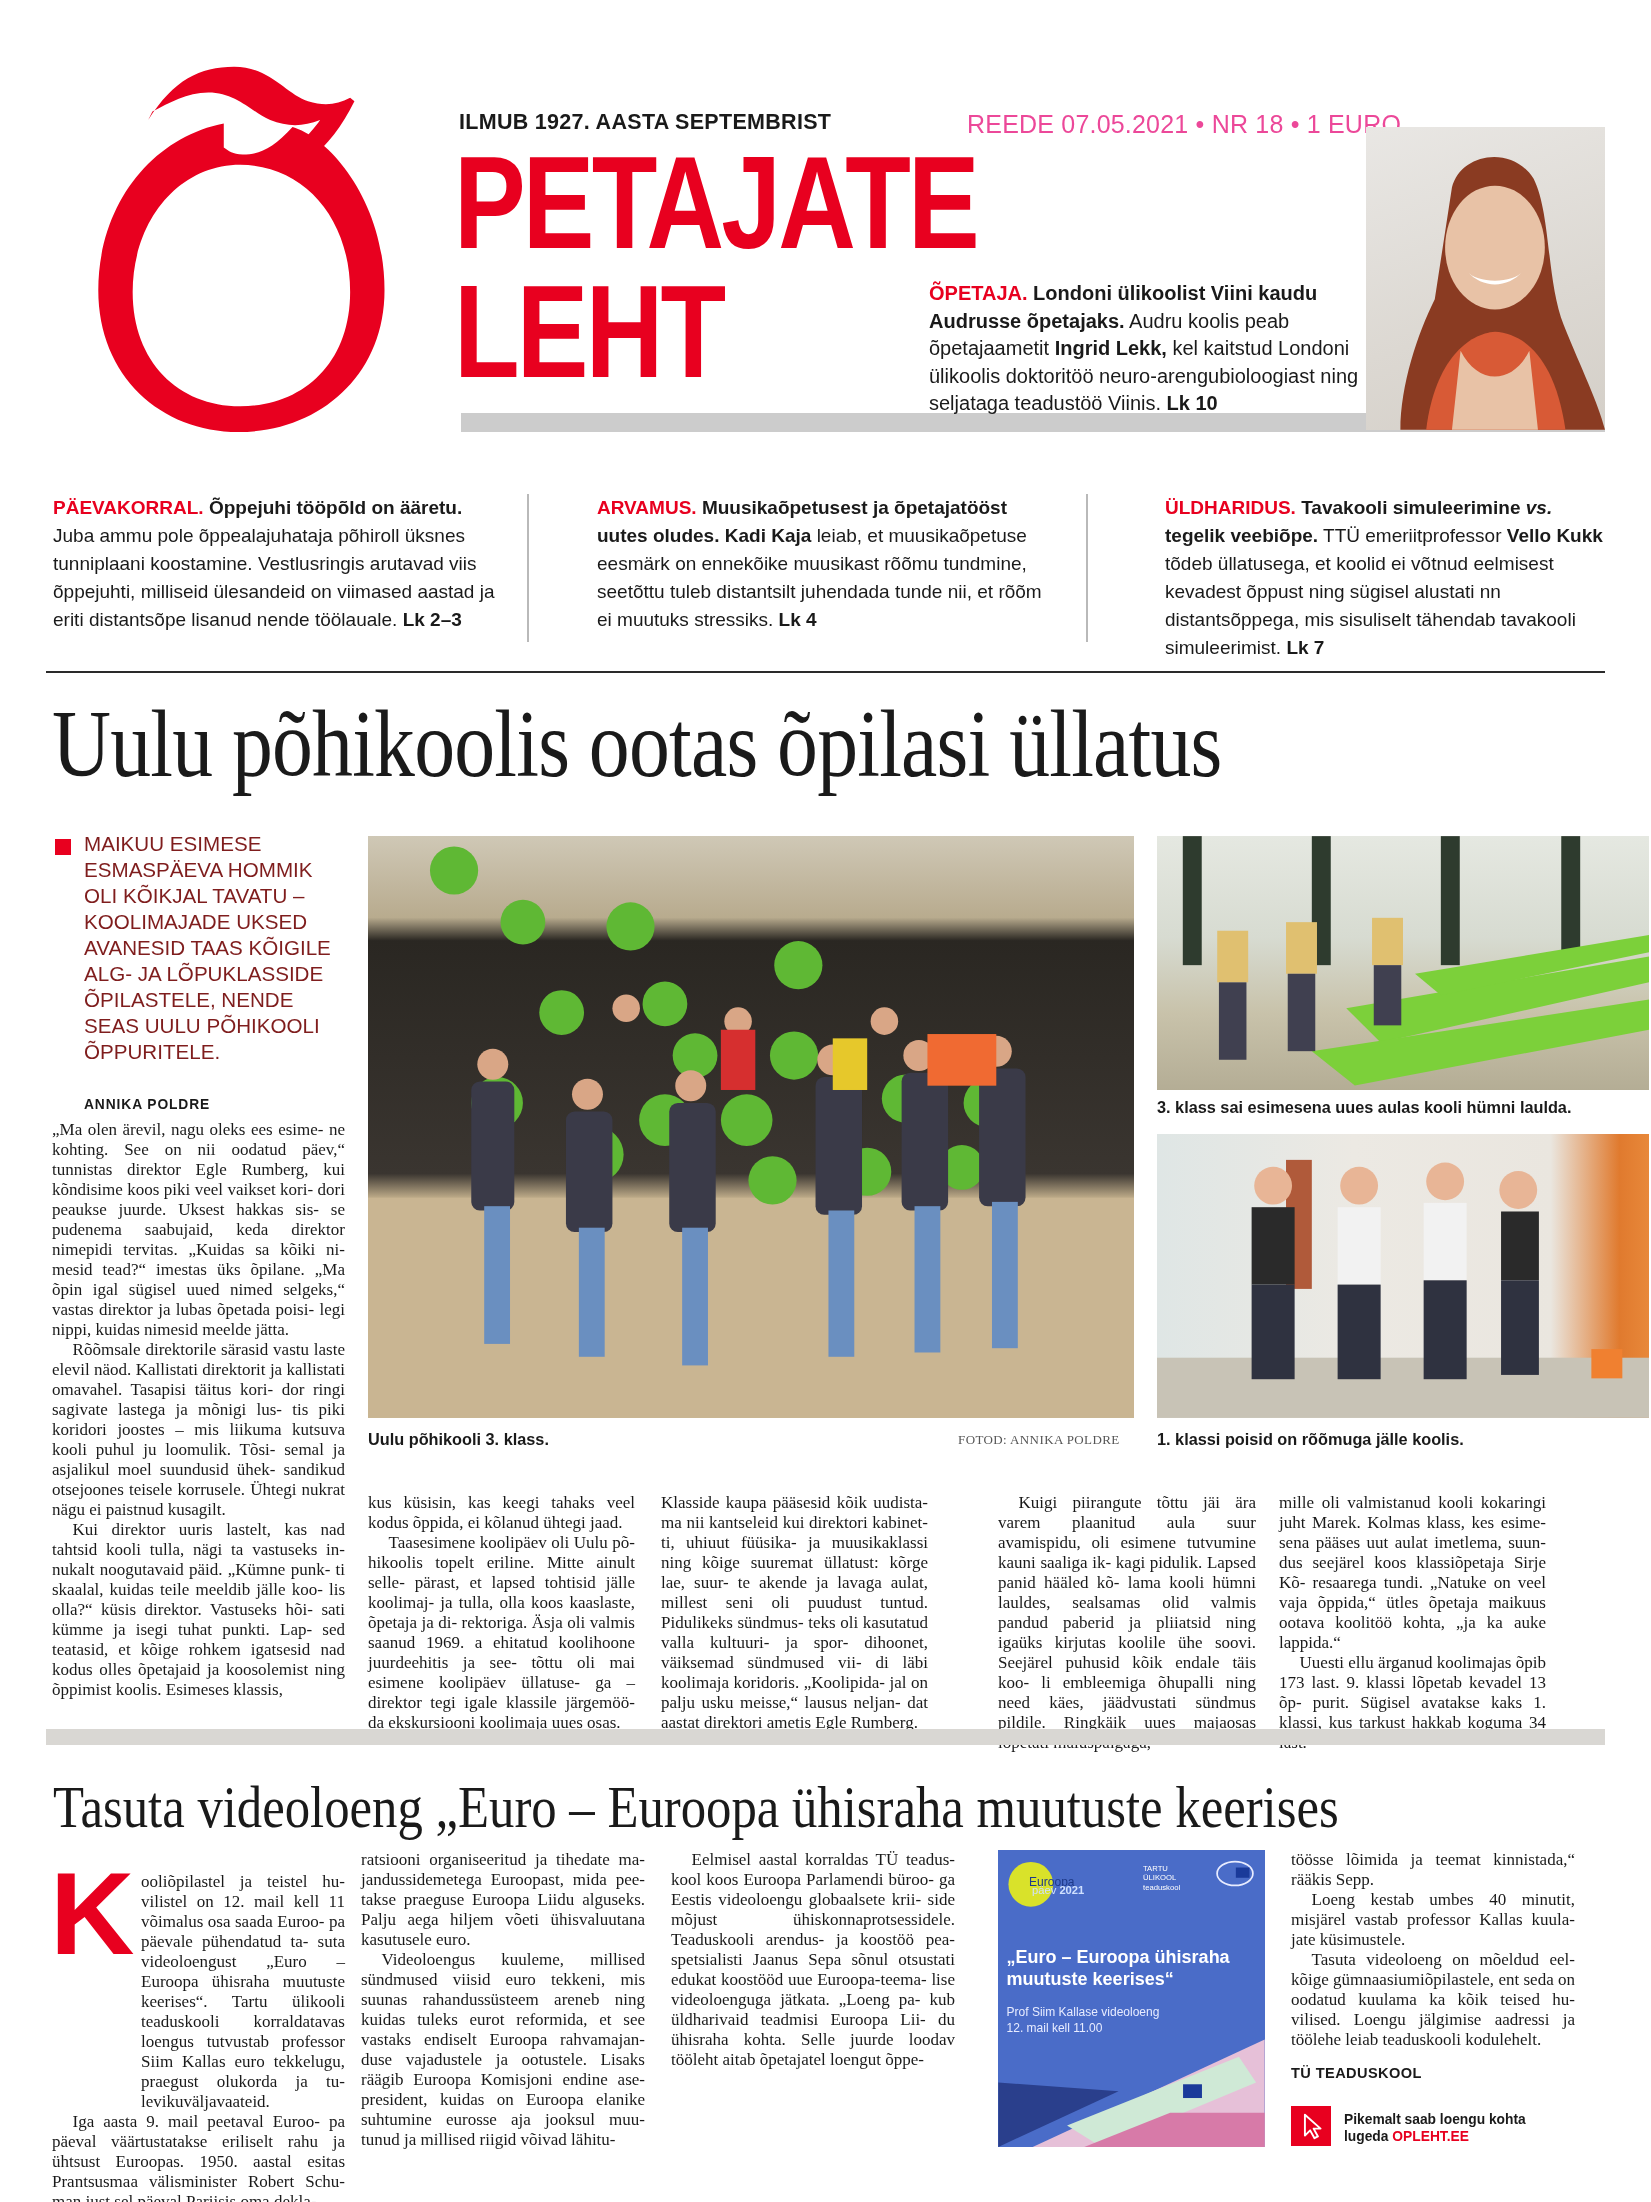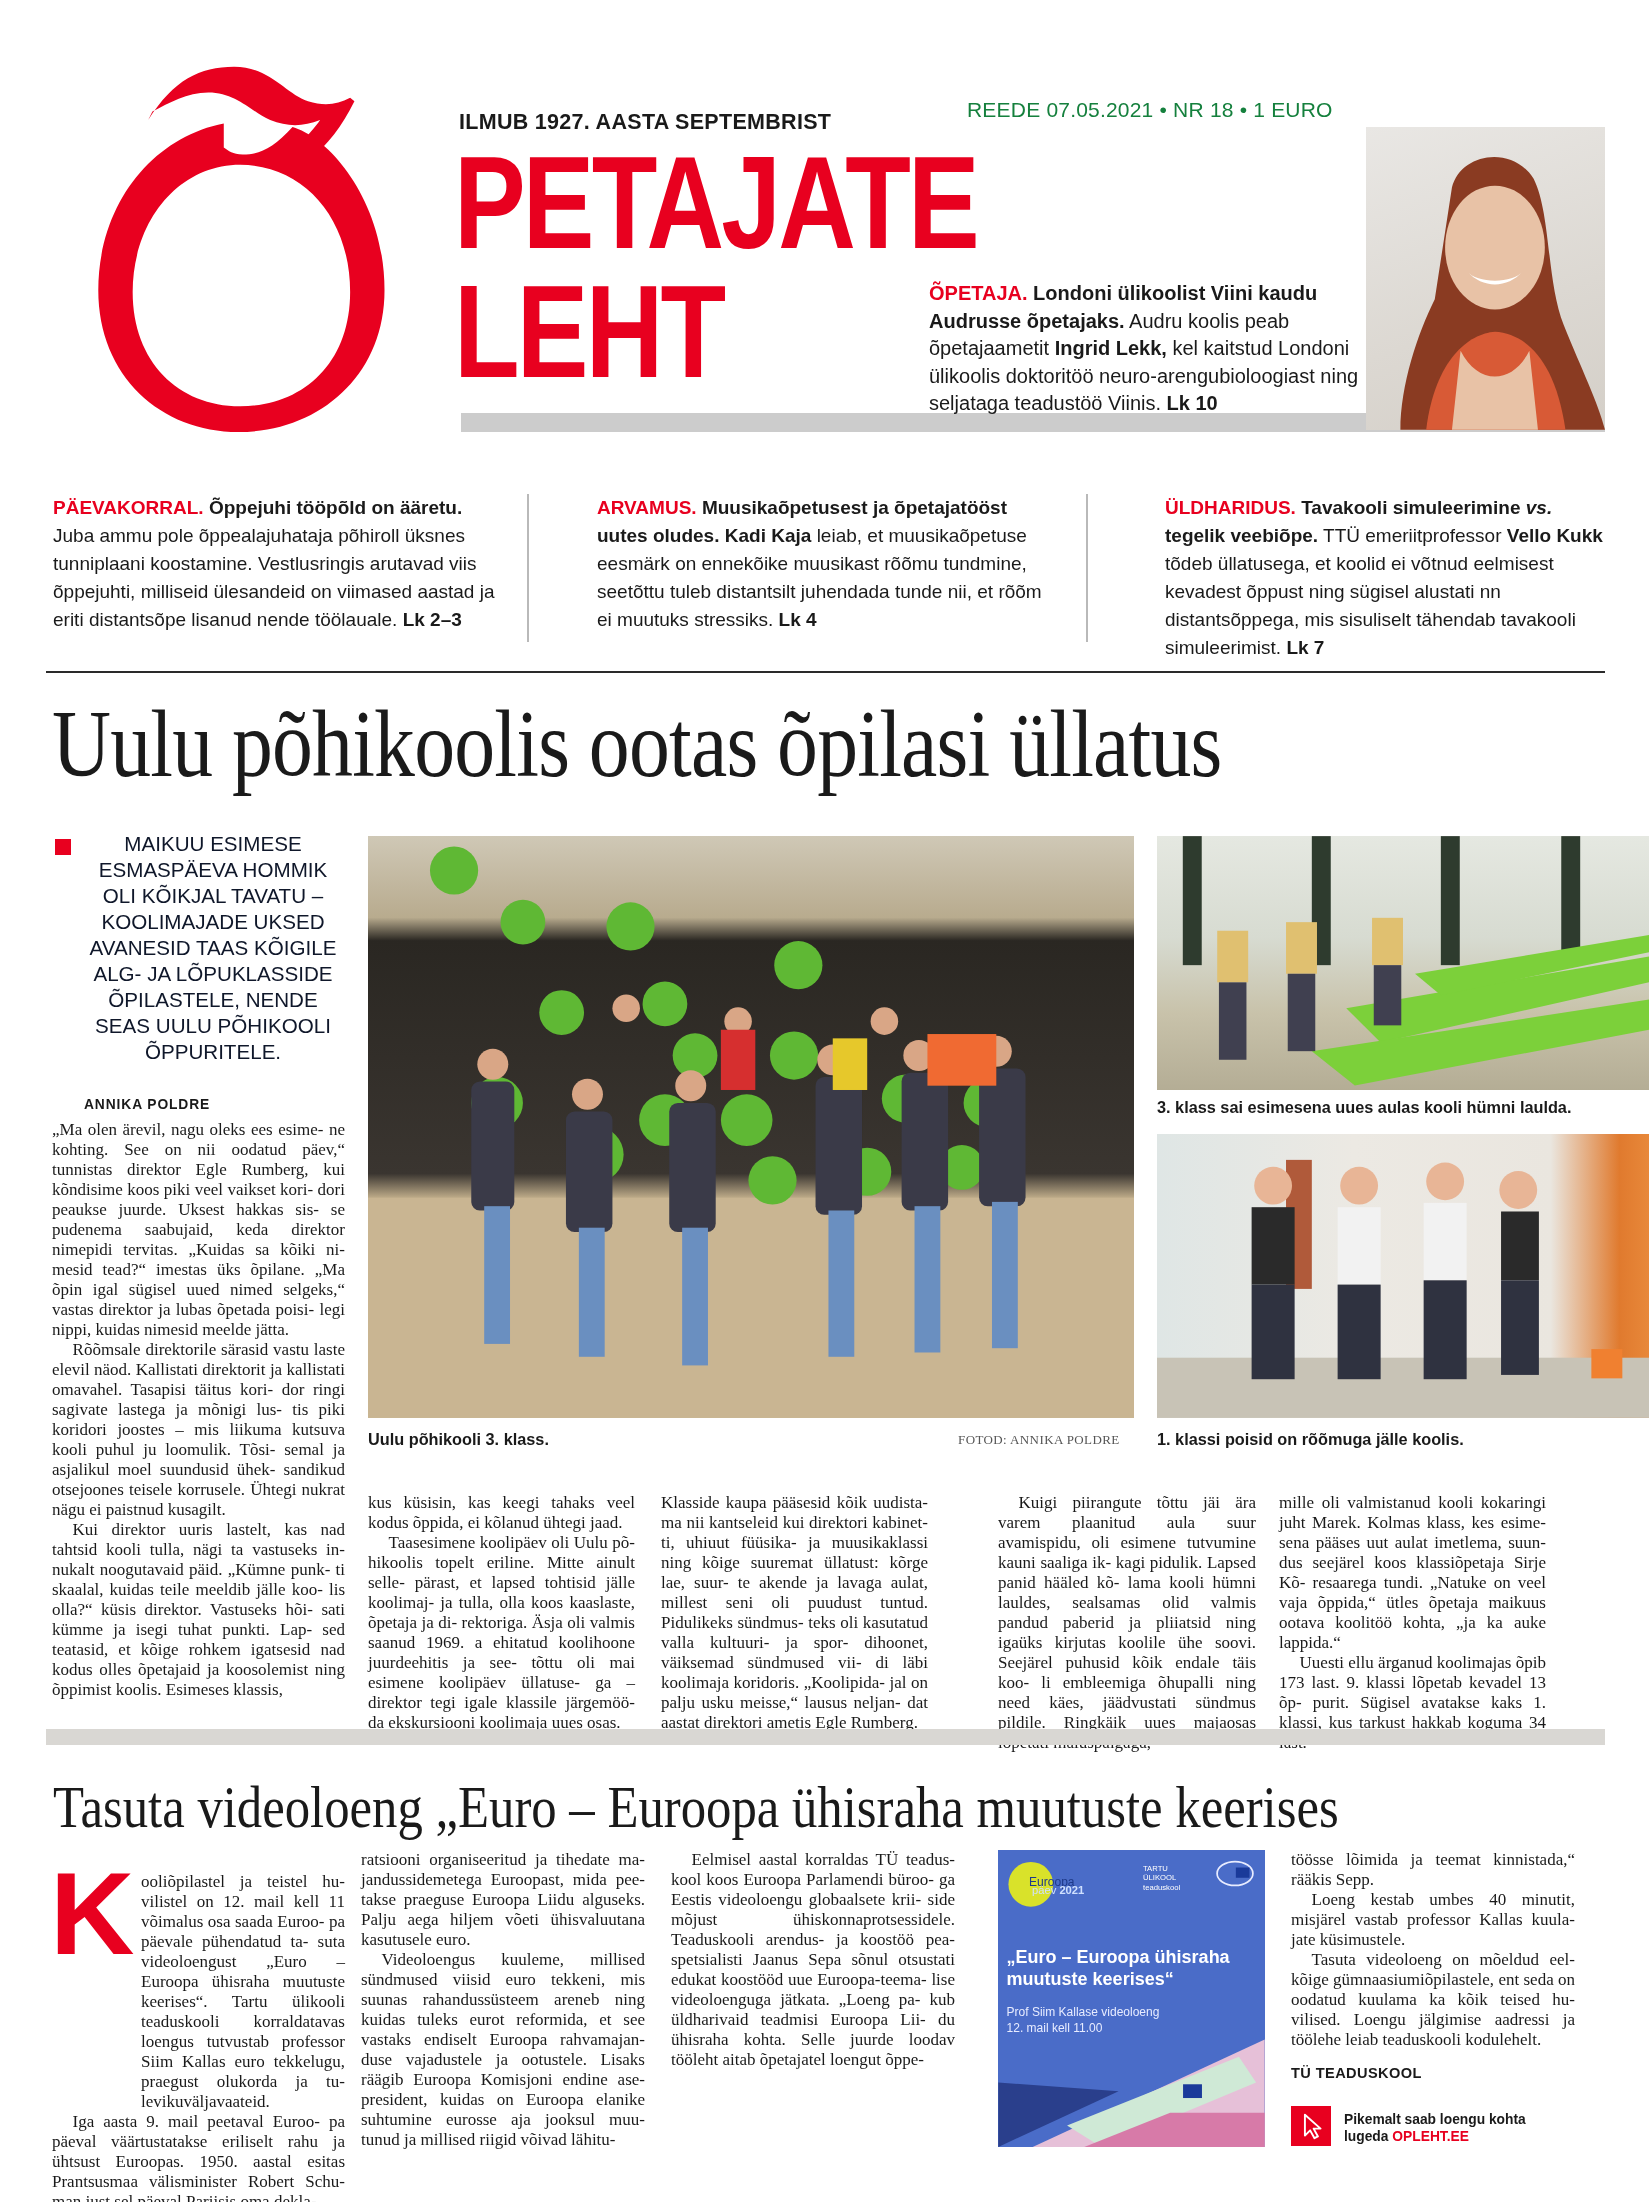--- a/index.html
+++ b/index.html
@@ -5,39 +5,39 @@
   * { box-sizing: border-box; margin: 0; padding: 0; }
   html, body { width: 1652px; height: 2203px; background: #ffffff; overflow: hidden; }
   body { position: relative; font-family: "Liberation Serif", serif; color: #1a1a1a; }
   .abs { position: absolute; }
   .sans { font-family: "Liberation Sans", sans-serif; }
   .red { color: #e8001f; }
 
   
   #logo-o { left: 45px; top: 41px; width: 361px; height: 404px; }
   #tagline { left: 459px; top: 110px; font-size: 21.5px; font-weight: bold; letter-spacing: 0.3px; }
-  #dateline { left: 967px; top: 98px; font-size: 21px; letter-spacing: 0.2px; color: #15803d; font-weight: 300; }
+  #dateline { left: 967px; top: 110px; font-size: 25px; letter-spacing: 0.2px; color: #ec4899; font-weight: 300; }
   #title-1 { left: 454px; top: 138px; font-size: 131px; line-height: 129px; font-weight: bold; color: #e8001f; letter-spacing: -3.4px; transform: scaleX(0.82); transform-origin: left top; font-family: "Liberation Sans", sans-serif; }
   #title-2 { left: 454px; top: 267px; font-size: 131px; line-height: 129px; font-weight: bold; color: #e8001f; letter-spacing: -3.4px; transform: scaleX(0.82); transform-origin: left top; font-family: "Liberation Sans", sans-serif; }
   #mast-rule { left: 461px; top: 413px; width: 1144px; height: 19px; background: #cccccc; }
   #teaser-top { left: 929px; top: 280px; width: 430px; font-size: 20px; line-height: 27.5px; font-family: "Liberation Sans", sans-serif; }
   #portrait { left: 1366px; top: 127px; width: 239px; height: 303px; overflow: hidden; background: linear-gradient(160deg,#e9e7e4 0%,#dcd8d2 60%,#d4cfc8 100%); }
 
   
   .teaser { top: 494px; width: 447px; font-size: 19px; line-height: 28px; font-family: "Liberation Sans", sans-serif; }
   .teaser b { font-weight: bold; }
   .vrule { width: 1.7px; background: #b9b9b9; }
   #h-rule-1 { left: 46px; top: 671px; width: 1559px; height: 1.7px; background: #2a2a2a; }
 
   
   #headline-main { left: 52px; top: 693px; font-size: 95px; line-height: 103px; font-family: "Liberation Serif", serif; letter-spacing: -0.9px; transform: scaleX(0.86); transform-origin: left top; white-space: nowrap; }
 
   
   #lede-mark { left: 55px; top: 839px; width: 16.3px; height: 16.3px; background: #e8001f; }
-  #lede { left: 84px; top: 831px; width: 258px; font-size: 20.6px; line-height: 26px; font-family: "Liberation Sans", sans-serif; text-transform: uppercase; color: #0f172a; text-align: center; }
+  #lede { left: 84px; top: 831px; width: 258px; font-size: 20.6px; line-height: 26px; font-family: "Liberation Sans", sans-serif; text-transform: uppercase; color: #7f1d1d; }
   #byline { left: 84px; top: 1097px; font-size: 13.8px; font-weight: bold; letter-spacing: 0.9px; font-family: "Liberation Sans", sans-serif; }
 
   .body-col { font-size: 17px; line-height: 20px; text-align: justify; hyphens: manual; }
   .body-col p { text-indent: 20.6px; }
   .body-col p.first { text-indent: 0; }
 
   
   .photo { overflow: hidden; }
   #photo-main { left: 368px; top: 836px; width: 766px; height: 582px; background: linear-gradient(180deg,#cfc8b6 0%,#b8ab8e 14%,#2a2722 18%,#3a3530 58%,#b8a685 62%,#d5c6a5 100%); }
   #photo-aula { left: 1157px; top: 836px; width: 492px; height: 254px; background: linear-gradient(180deg,#e5e8e1 0%,#d7dbd1 40%,#c8c2aa 70%,#b4ad95 100%); }

